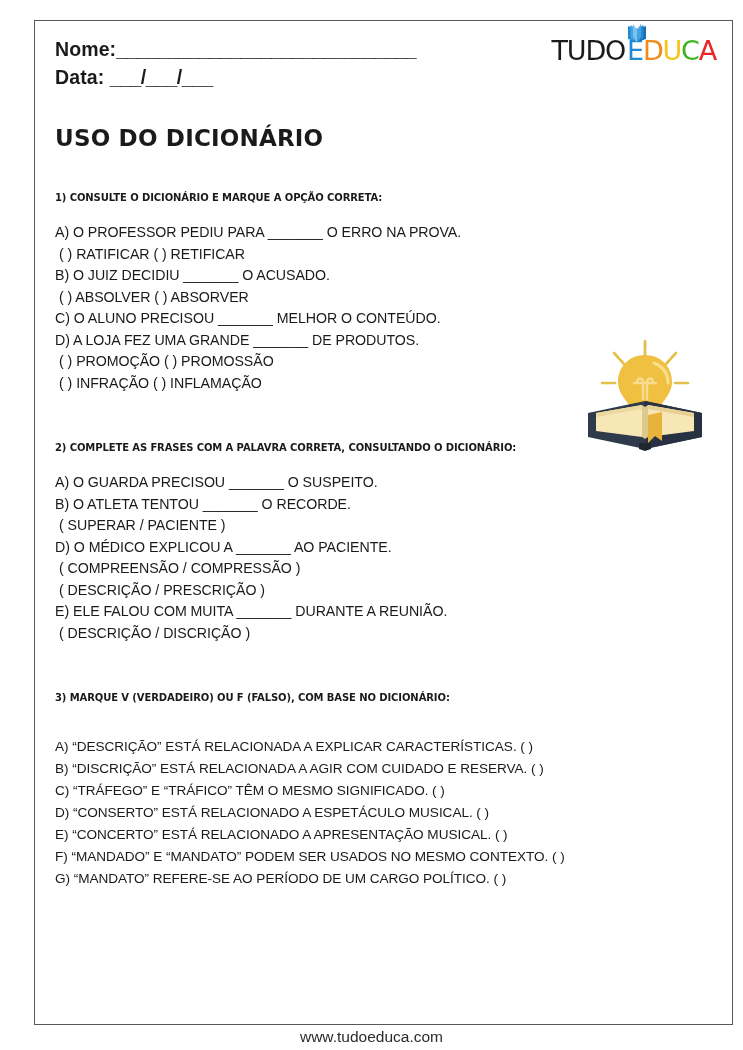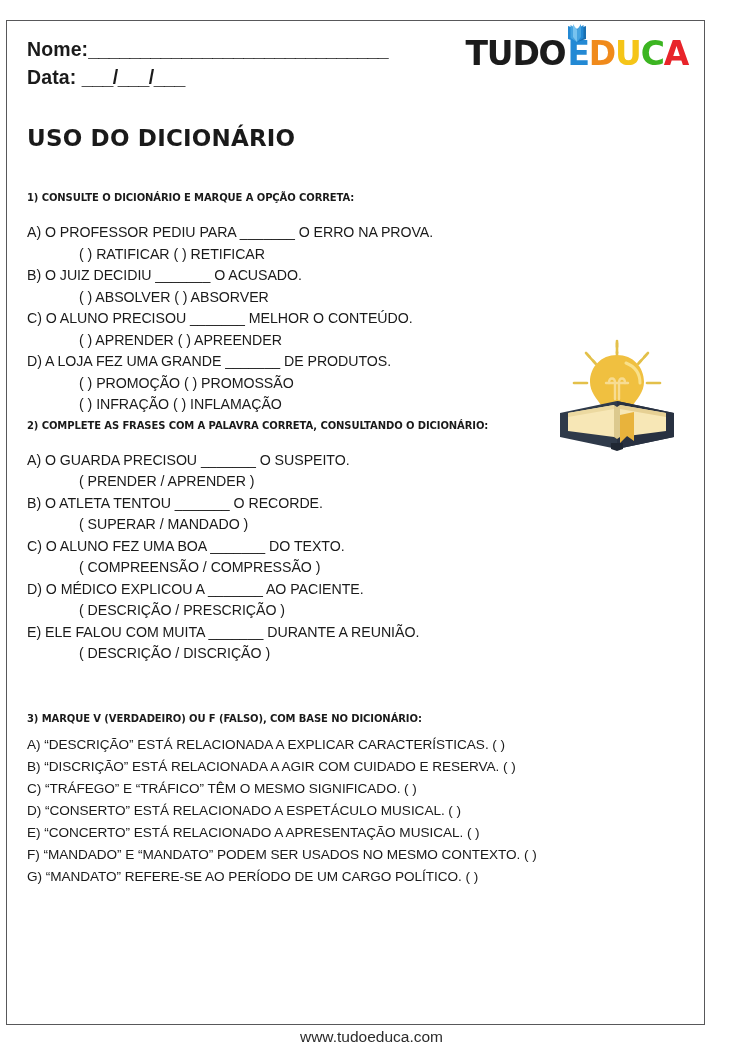--- a/index.html
+++ b/index.html
@@ -12,21 +12,21 @@
     width: 743px;
     height: 1050px;
     font-family: "Liberation Sans", sans-serif;
     color: #1a1a1a;
     overflow: hidden;
     position: relative;
   }
 
   .page {
     position: absolute;
-    left: 6px;
+    left: 34px;
     top: 20px;
     width: 699px;
     height: 1005px;
     box-sizing: border-box;
     border: 1.5px solid #58585a;
     background: #ffffff;
   }
 
   .inner {
     position: relative;
@@ -48,22 +48,22 @@
     line-height: 28px;
   }
   .field-line .fill {
     letter-spacing: -0.5px;
   }
 
   .logo {
     position: absolute;
     right: -4px;
     top: 2px;
-    font-size: 33px;
-    font-weight: bold;
+    font-size: 27px;
+    font-weight: normal;
     letter-spacing: -1.2px;
     line-height: 1;
     white-space: nowrap;
     font-family: "DejaVu Sans", sans-serif;
     margin-left: 24px;
   }
   .logo .l-tudo { color: #1b1b1b; }
   .logo .l-e {
     color: #2389d4;
     position: relative;
@@ -94,32 +94,32 @@
 
   
   .q-head {
     font-size: 10px;
     font-weight: bold;
     line-height: 20px;
     font-family: "DejaVu Sans", sans-serif;
     letter-spacing: -0.1px;
   }
   .q1-head { margin-top: 37px; }
-  .q2-head { }
+  .q2-head { margin-top: 44px; }
   .q3-head { margin-top: 44px; }
 
   .q-body {
     margin-top: 14px;
     font-size: 14.2px;
     line-height: 21.5px;
     letter-spacing: -0.05px;
   }
   .q-body .line { white-space: nowrap; }
-  .q-body .opt { padding-left: 4px; margin-left: 48px; }
-  .q3 .q-body { margin-top: 5px; line-height: 22px; font-size: 13.6px; }
+  .q-body .opt { padding-left: 4px; }
+  .q3 .q-body { margin-top: 28px; line-height: 22px; font-size: 13.6px; }
 
   
   .illus {
     position: absolute;
     right: 26px;
     top: 318px;
     width: 122px;
     height: 112px;
   }
 
@@ -163,21 +163,20 @@
     <div class="title">USO DO DICIONÁRIO</div>
 
     <div class="q1">
       <div class="q-head q1-head">1) CONSULTE O DICIONÁRIO E MARQUE A OPÇÃO CORRETA:</div>
       <div class="q-body">
         <div class="line">A) O PROFESSOR PEDIU PARA _______ O ERRO NA PROVA.</div>
         <div class="line opt">( ) RATIFICAR ( ) RETIFICAR</div>
         <div class="line">B) O JUIZ DECIDIU _______ O ACUSADO.</div>
         <div class="line opt">( ) ABSOLVER ( ) ABSORVER</div>
         <div class="line">C) O ALUNO PRECISOU _______ MELHOR O CONTEÚDO.</div>
-        <div class="line opt">( ) APRENDER ( ) APREENDER</div>
         <div class="line">D) A LOJA FEZ UMA GRANDE _______ DE PRODUTOS.</div>
         <div class="line opt">( ) PROMOÇÃO ( ) PROMOSSÃO</div>
         <div class="line opt">( ) INFRAÇÃO ( ) INFLAMAÇÃO</div>
       </div>
     </div>
 
     <svg class="illus" viewBox="0 0 122 112" xmlns="http://www.w3.org/2000/svg">
       <g stroke="#e3c04a" stroke-width="2.6" stroke-linecap="round">
         <line x1="61" y1="2" x2="61" y2="14"></line>
         <line x1="30" y1="14" x2="39" y2="24"></line>
@@ -220,26 +219,24 @@
 
       <path d="M64 76 L78 73 L78 102 L71 97 L64 104 Z" fill="#e8b33c"></path>
 
       <path d="M55 104 L67 104 L67 110 L61 112 L55 110 Z" fill="#1f2733"></path>
     </svg>
 
     <div class="q2">
       <div class="q-head q2-head">2) COMPLETE AS FRASES COM A PALAVRA CORRETA, CONSULTANDO O DICIONÁRIO:</div>
       <div class="q-body">
         <div class="line">A) O GUARDA PRECISOU _______ O SUSPEITO.</div>
-        <div class="line opt">( PRENDER / APRENDER )</div>
         <div class="line">B) O ATLETA TENTOU _______ O RECORDE.</div>
-        <div class="line opt">( SUPERAR / MANDADO )</div>
-        <div class="line">C) O ALUNO FEZ UMA BOA _______ DO TEXTO.</div>
+        <div class="line opt">( SUPERAR / PACIENTE )</div>
+        <div class="line">D) O MÉDICO EXPLICOU A _______ AO PACIENTE.</div>
         <div class="line opt">( COMPREENSÃO / COMPRESSÃO )</div>
-        <div class="line">D) O MÉDICO EXPLICOU A _______ AO PACIENTE.</div>
         <div class="line opt">( DESCRIÇÃO / PRESCRIÇÃO )</div>
         <div class="line">E) ELE FALOU COM MUITA _______ DURANTE A REUNIÃO.</div>
         <div class="line opt">( DESCRIÇÃO / DISCRIÇÃO )</div>
       </div>
     </div>
 
     <div class="q3">
       <div class="q-head q3-head">3) MARQUE V (VERDADEIRO) OU F (FALSO), COM BASE NO DICIONÁRIO:</div>
       <div class="q-body">
         <div class="line">A) “DESCRIÇÃO” ESTÁ RELACIONADA A EXPLICAR CARACTERÍSTICAS. ( )</div>

